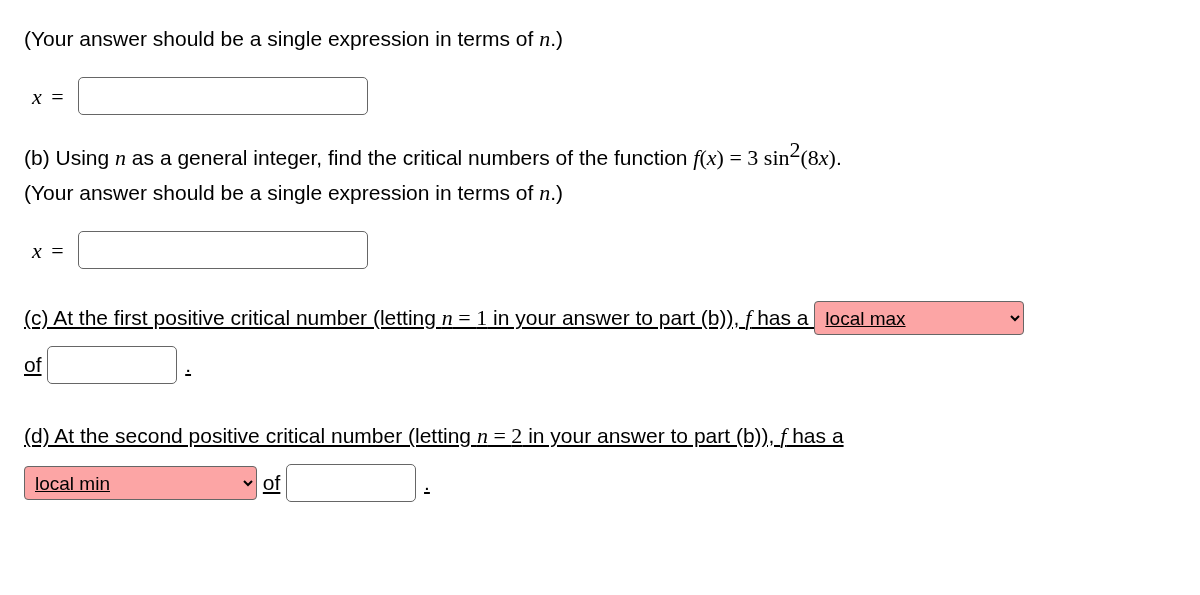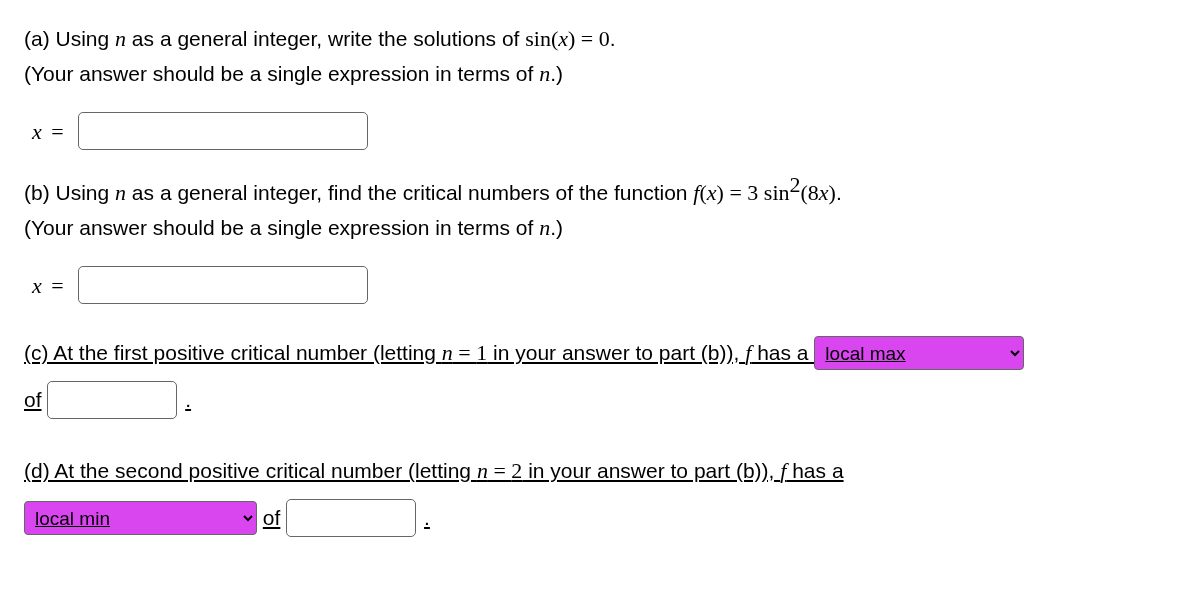--- a/index.html
+++ b/index.html
@@ -61,21 +61,21 @@
     .narrow-input {
       width: 130px;
     }
     select {
       font-size: 19px;
       font-family: Arial, Helvetica, sans-serif;
       border: 1px solid #666;
       border-radius: 4px;
       padding: 4px 6px;
       height: 34px;
-      background: #d946ef;
+      background: #fca5a5;
     }
     .sel-wide {
       width: 210px;
     }
     .sel-narrow {
       width: 233px;
     }
     .inline-flow {
       display: block;
       line-height: 2.1;
@@ -90,23 +90,20 @@
       line-height: 0;
     }
     .period {
       margin-left: 2px;
     }
   </style>
 </head>
 <body>
 
 <div class="section">
-  <div class="prompt-line">
-    <span>(a) Using </span><span class="math-i">n</span><span> as a general integer, write the solutions of </span><span class="math-r">sin(</span><span class="math-i">x</span><span class="math-r">) = 0</span><span>.</span>
-  </div>
   <div class="prompt-line">
     <span>(Your answer should be a single expression in terms of </span><span class="math-i">n</span><span>.)</span>
   </div>
   <div class="answer-row">
     <span class="x-eq"><span>x</span> <span class="eq">=</span></span>
     <input type="text" class="wide-input" style="">
   </div>
 </div>
 
 <div class="section">

